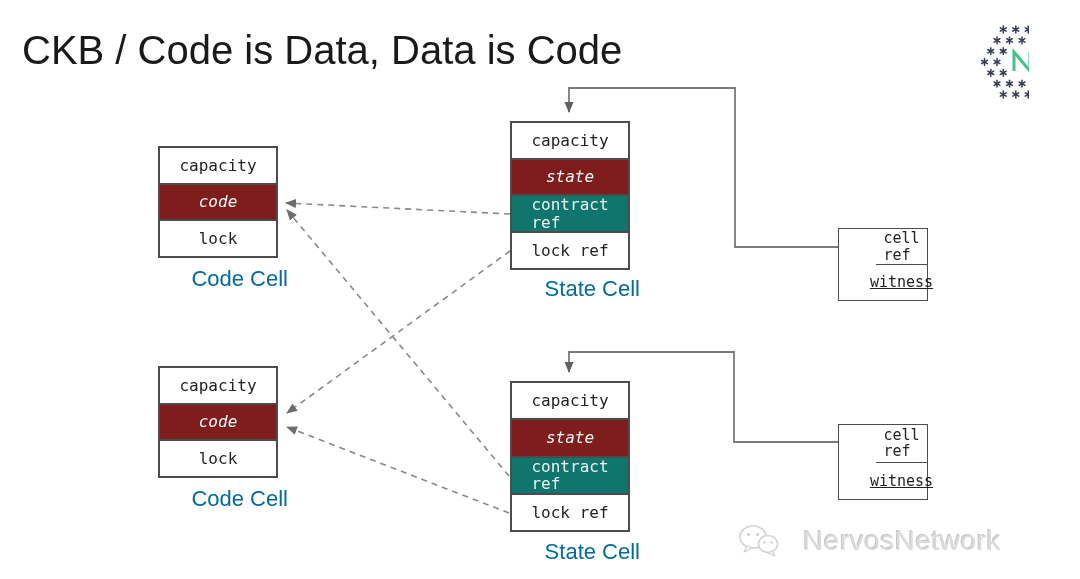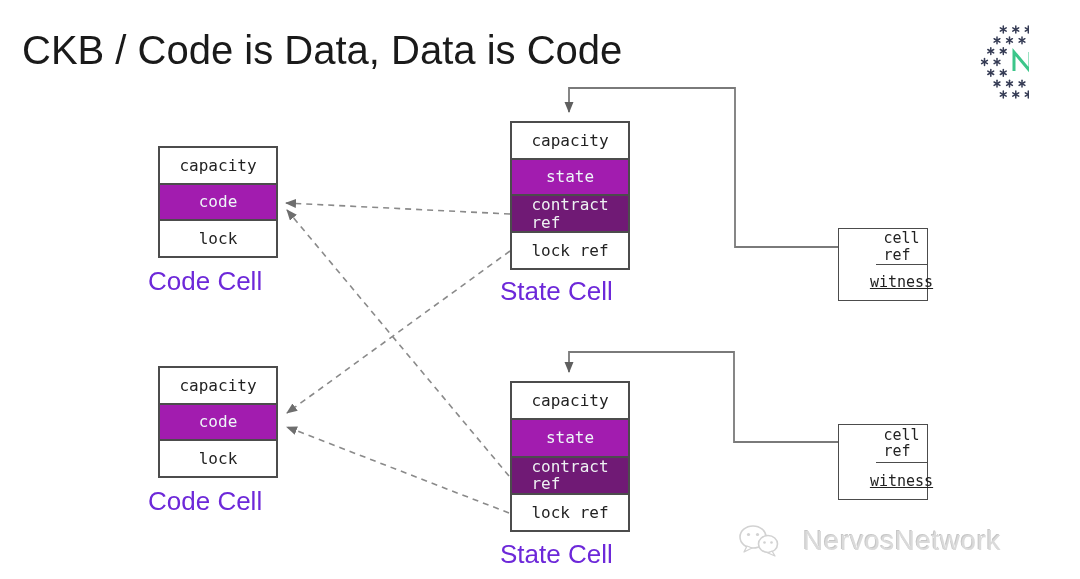--- a/index.html
+++ b/index.html
@@ -15,27 +15,27 @@
   .cellbox{
     position:absolute;display:flex;flex-direction:column;
     border:2px solid #4c4c4c;background:#ffffff;box-sizing:border-box;
   }
   .row{
     flex:1;display:flex;align-items:center;justify-content:center;
     font-family:"DejaVu Sans Mono","Liberation Mono",monospace;
     font-size:16px;color:#222222;white-space:pre-line;text-align:left;line-height:1.1;
   }
   .row + .row{border-top:2px solid #4c4c4c;}
-  .row.teal{background:#a21caf;color:#eef7f8;}
-  .row.gray{background:#701a75;color:#eef2f3;}
+  .row.teal{background:#7f1d1d;color:#eef7f8;font-style:italic;}
+  .row.gray{background:#0f766e;color:#eef2f3;}
   .refbox .row{font-size:15px;}
   .refbox{border-width:1.5px;padding-left:37px;}
   .refbox .row + .row{border-top-width:1.5px;text-decoration:underline;}
   .cell-label{
-    position:absolute;width:140px;text-align:left;font-size:26px;color:#6d28d9;
+    position:absolute;width:140px;text-align:right;font-size:22px;color:#0369a1;
   }
   .logo{position:absolute;left:974px;top:14px;width:96px;height:96px;}
   .watermark{
     position:absolute;right:28px;bottom:20px;display:flex;align-items:center;gap:22px;
   }
   .watermark .wm-text{
     font-size:28px;color:#dadada;
     text-shadow:1px 1px 0 #ffffff,-1px -1px 0 #c6c6c6;
     letter-spacing:0.5px;
   }

